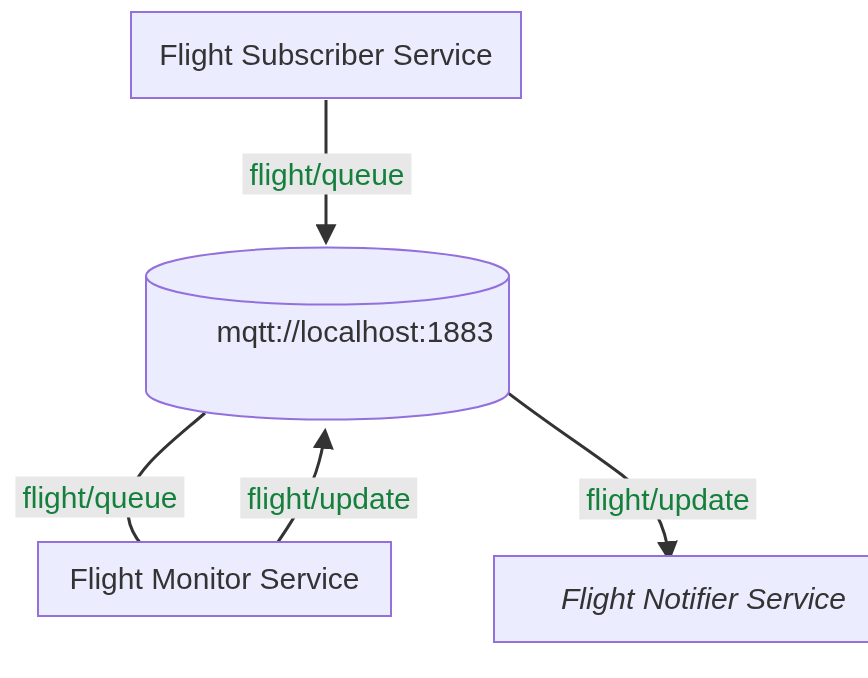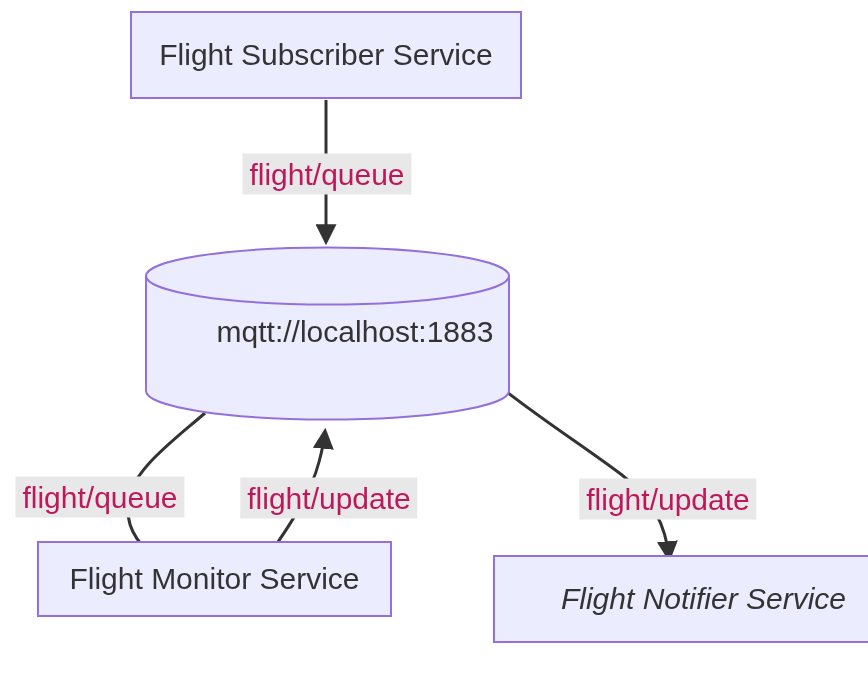--- a/index.html
+++ b/index.html
@@ -42,21 +42,21 @@
     font-size: 30px;
     display: flex;
     align-items: center;
     justify-content: center;
     white-space: nowrap;
   }
   .edge-label {
     position: absolute;
     transform: translate(-50%, -50%);
     background: #e8e8e8;
-    color: #be185d;
+    color: #15803d;
     font-size: 30px;
     line-height: 1.3;
     padding: 1px 7px;
     white-space: nowrap;
   }
   .edge-label-1 { left: 327px; top: 174px; }
   .edge-label-2 { left: 100px; top: 497px; }
   .edge-label-3 { left: 329px; top: 498px; }
   .edge-label-4 { left: 668px; top: 499px; }
 </style>

